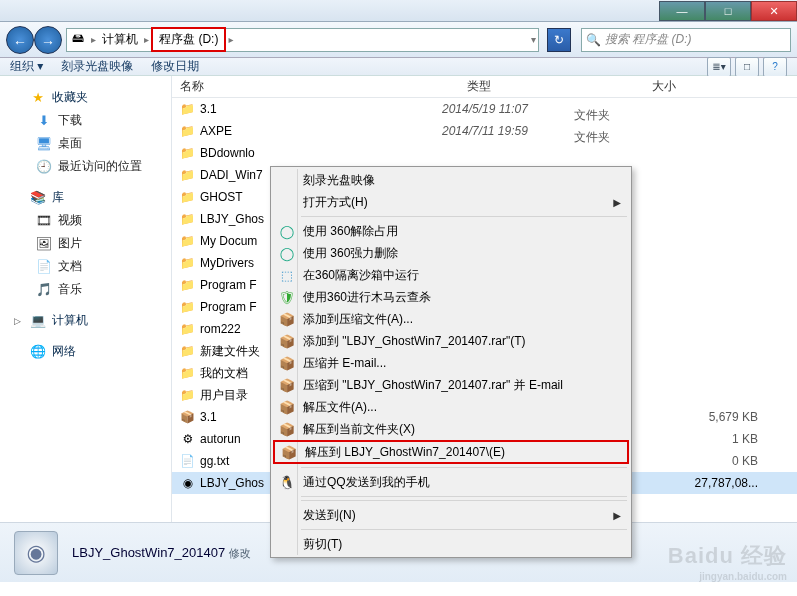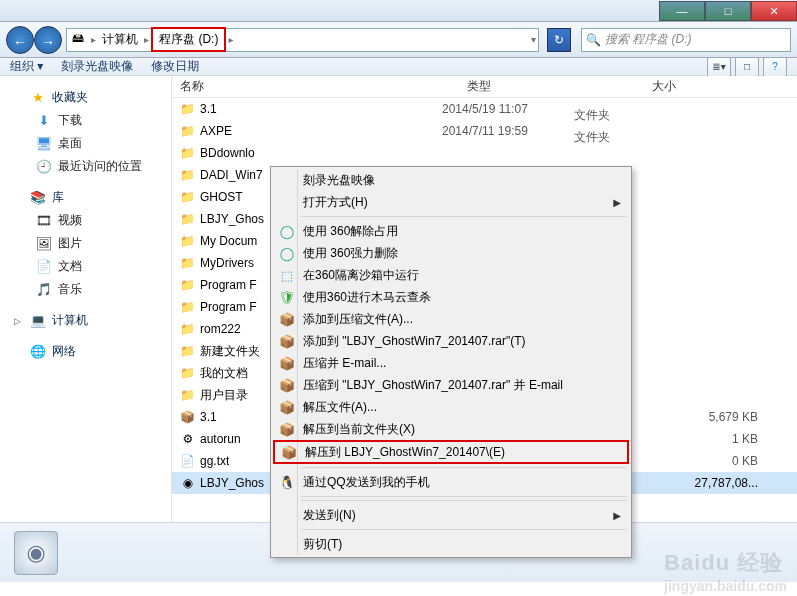--- a/index.html
+++ b/index.html
@@ -51,21 +51,21 @@
 .colhead .col { padding:0 8px; }
 .col.name { width:262px; }
 .col.date { width:132px; }
 .col.type { width:100px; }
 .col.size { width:100px; text-align:right; }
 
 .filelist { flex:1; position:relative; }
 .row { display:flex; align-items:center; height:22px; font-size:12px; }
 .row .cell { padding:0 8px; white-space:nowrap; overflow:hidden; }
 .cell.name { width:262px; display:flex; align-items:center; gap:4px; }
-.cell.date { width:132px; color:#585858; }
+.cell.date { width:132px; color:#585858;font-style:italic; }
 .cell.type { width:100px; color:#585858;margin-top:12px; }
 .cell.size { width:100px; text-align:right; color:#585858; }
 .ficon { width:16px; height:16px; display:inline-flex; align-items:center; justify-content:center; }
 .row.sel { background:#cfe5f9; }
 .row.sel .cell { color:#000; }
 
 
 .ctxmenu { position:absolute; left:270px; top:166px; width:362px; background:#f0f0f0; border:1px solid #979797; box-shadow:3px 3px 6px rgba(0,0,0,.25); padding:2px; font-size:12px; z-index:10; }
 .ctxmenu .mi { display:flex; align-items:center; height:22px; padding:0 20px 0 30px; position:relative; color:#000; }
 .ctxmenu .mi.sep { height:1px; background:#d4d4d4; margin:3px 2px 3px 28px; padding:0; }
@@ -74,22 +74,22 @@
 .ctxmenu .mi.hl { border:2px solid #d00; height:24px; }
 .ctxmenu .gutter { position:absolute; left:26px; top:2px; bottom:2px; width:1px; background:#d4d4d4; }
 
 
 .details { height:60px; background:linear-gradient(#eef4fa,#e2ecf6); border-top:1px solid #cfd8e2; display:flex; align-items:center; padding:0 14px; gap:14px; font-size:12px; }
 .details .dicon { width:44px; height:44px; background:radial-gradient(#fff,#bcd); border:1px solid #9ab; border-radius:4px; display:flex; align-items:center; justify-content:center; font-size:22px; color:#679; }
 .details .dtext .dtitle { font-size:13px; color:#003; }
 .details .dtext .dsub { font-size:11px; color:#567; }
 
 
-.wm { position:absolute; right:10px; bottom:2px; font-size:22px; color:rgba(0,0,0,.12); font-weight:bold; letter-spacing:1px; z-index:20; pointer-events:none; }
-.wm small { display:block; font-size:14px; letter-spacing:0; text-align:right; }
+.wm { position:absolute; right:10px; bottom:14px; font-size:22px; color:rgba(0,0,0,.12); font-weight:bold; letter-spacing:1px; z-index:20; pointer-events:none; }
+.wm small { display:block; font-size:10px; letter-spacing:0; text-align:right; }
 
 
 </style>
 </head>
 <body>
 
 <div class="titlebar">
   <div class="winbtn min">—</div>
   <div class="winbtn max">□</div>
   <div class="winbtn close">✕</div>
@@ -358,20 +358,21 @@
           <div class="cell type">文件</div>
           <div class="cell size">27,787,08...</div>
         </div>
       </div>
   </div>
 </div>
 
 <div class="details">
   <div class="dicon">◉</div>
   <div class="dtext">
+    <div class="dtitle"><span>LBJY_GhostWin7_201407</span> <span style="color:#567;font-size:11px;">修改</span></div>
   </div>
 </div>
 
 <div class="ctxmenu" id="ctxmenu">
   <div class="gutter"></div>
 <div class="mi">
       <span class="micon"></span>
       <span>刻录光盘映像</span>
     </div>
     <div class="mi">

